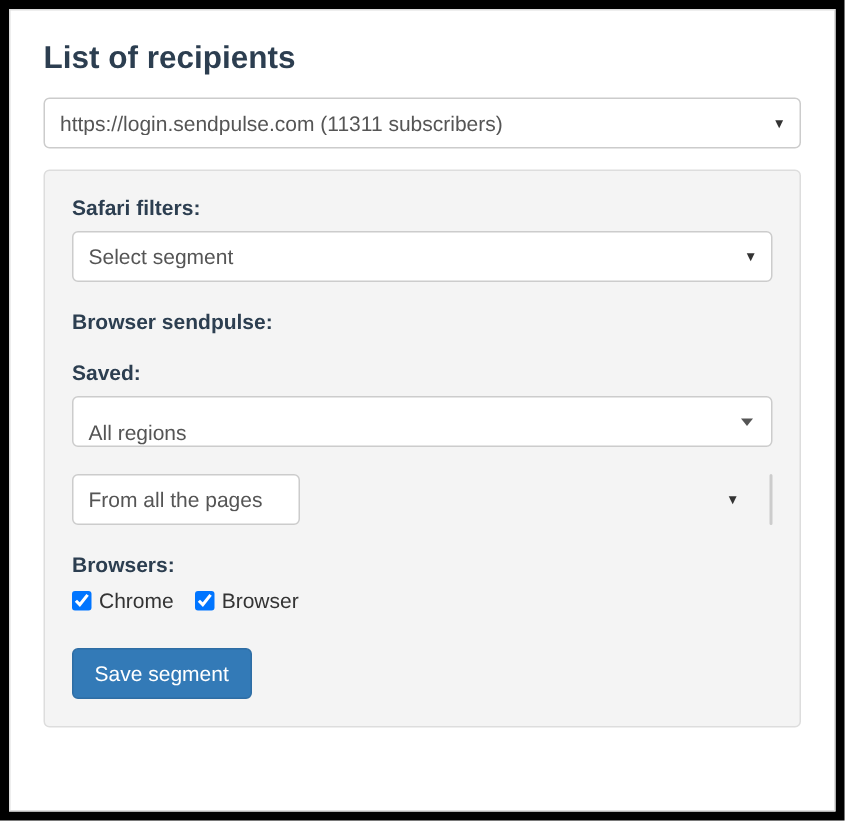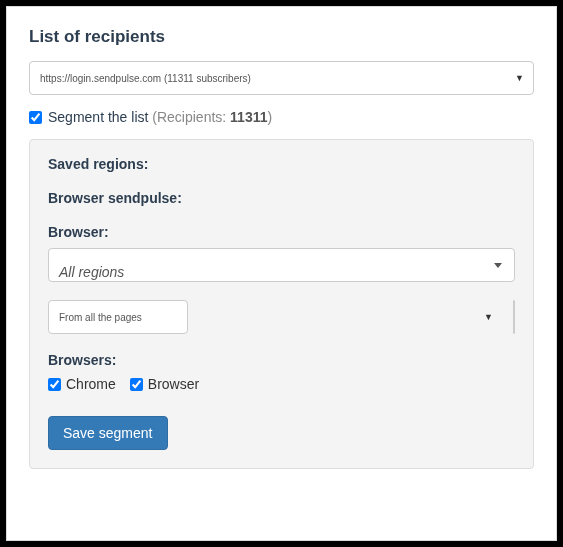--- a/index.html
+++ b/index.html
@@ -11,34 +11,34 @@
       padding: 6px;
     }
     .outer {
       background: #fff;
       width: 551px;
       height: 535px;
       padding: 20px 22px;
       border: 1px solid #ddd;
     }
     h3.title {
-      font-size: 17px;
+      font-size: 21px;
       font-weight: 700;
       color: #2c3e50;
       margin-bottom: 14px;
     }
     .select-wrap {
       position: relative;
       width: 100%;
     }
     select {
       width: 100%;
       height: 34px;
       padding: 6px 24px 6px 10px;
-      font-size: 10px;
+      font-size: 14px;
       color: #555;
       background: #fff;
       border: 1px solid #ccc;
       border-radius: 4px;
       appearance: none;
       -webkit-appearance: none;
       cursor: pointer;
     }
     .select-wrap::after {
       content: "▼";
@@ -136,56 +136,53 @@
       width: 100%;
       height: 34px;
       background: #fff;
       border: 1px solid #ccc;
       border-radius: 4px;
       padding: 20px 24px 6px 10px;
       color: #555;
       cursor: pointer;
       display: flex;
       align-items: center;
-      font-style: italic;
     }
   </style>
 </head>
 <body>
 
 <div class="outer">
 
   <h3 class="title">List of recipients</h3>
 
   <div class="select-wrap">
     <select>
       <option>https://login.sendpulse.com (11311 subscribers)</option>
     </select>
   </div>
 
-  <div class="checkbox-row">
-    <input type="checkbox" checked="" style="">
-    <span>
-      <span>Segment the list</span>
-      <span class="muted">(Recipients: </span><span class="bold">11311</span><span class="muted">)</span>
-    </span>
-  </div>
 
   <div class="panel">
 
     <div class="field-group">
-      <label class="field-label">Saved regions:</label>
+      <label class="field-label">Safari filters:</label>
+      <div class="select-wrap">
+        <select>
+          <option>Select segment</option>
+        </select>
+      </div>
     </div>
 
     <div class="field-group">
       <label class="field-label">Browser sendpulse:</label>
     </div>
 
     <div class="field-group">
-      <label class="field-label">Browser:</label>
+      <label class="field-label">Saved:</label>
       <div class="region-select-box caret-down">
         <span>All regions</span>
       </div>
     </div>
 
     <div class="field-group">
       <div class="sub-row">
         <div class="select-wrap pill-select">
           <select>
             <option>From all the pages</option>

